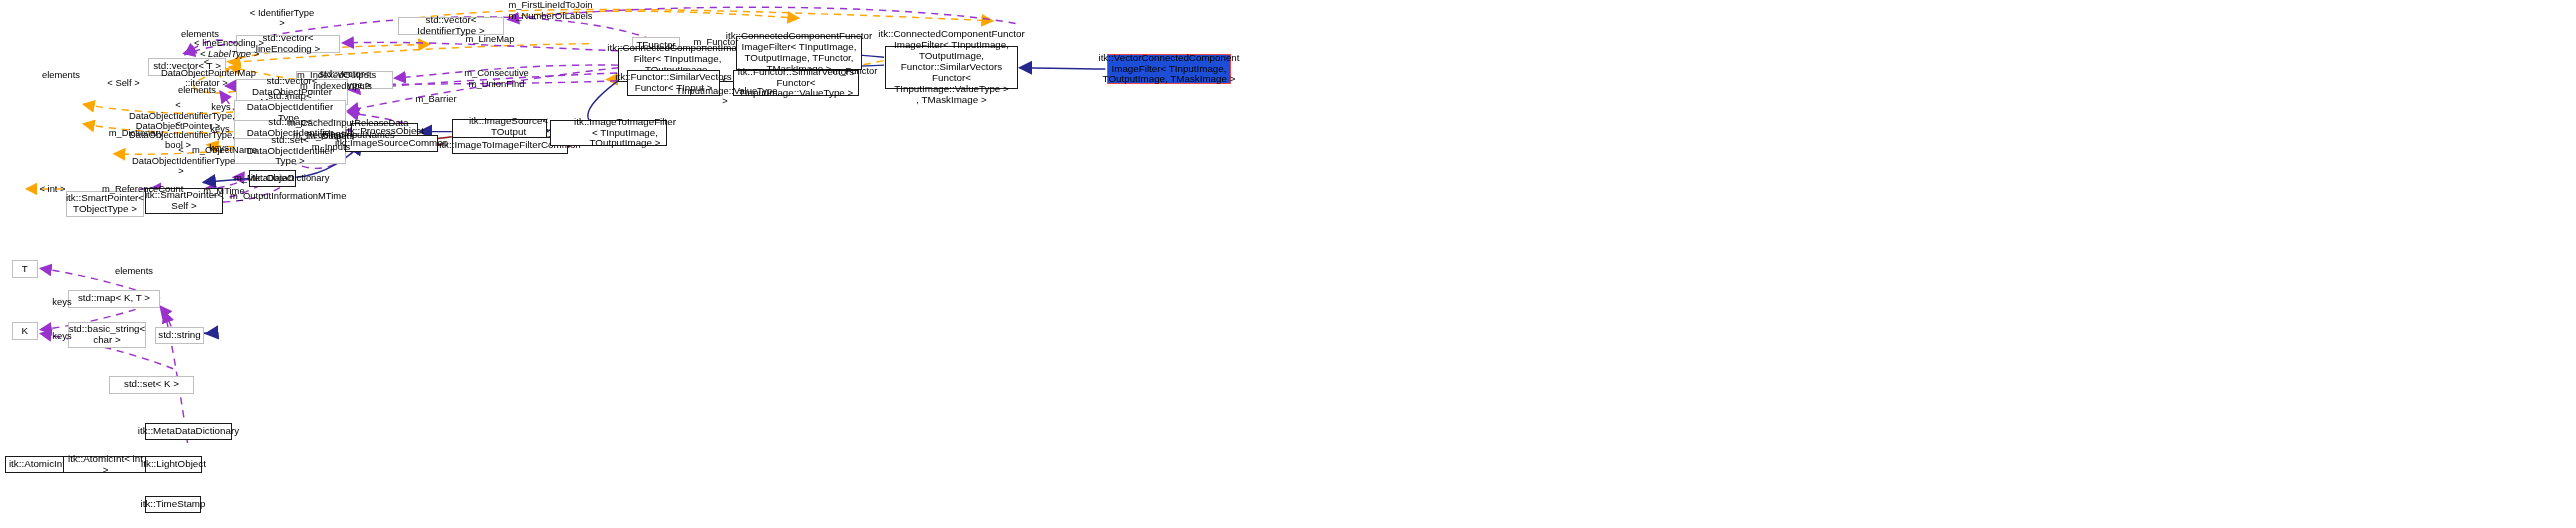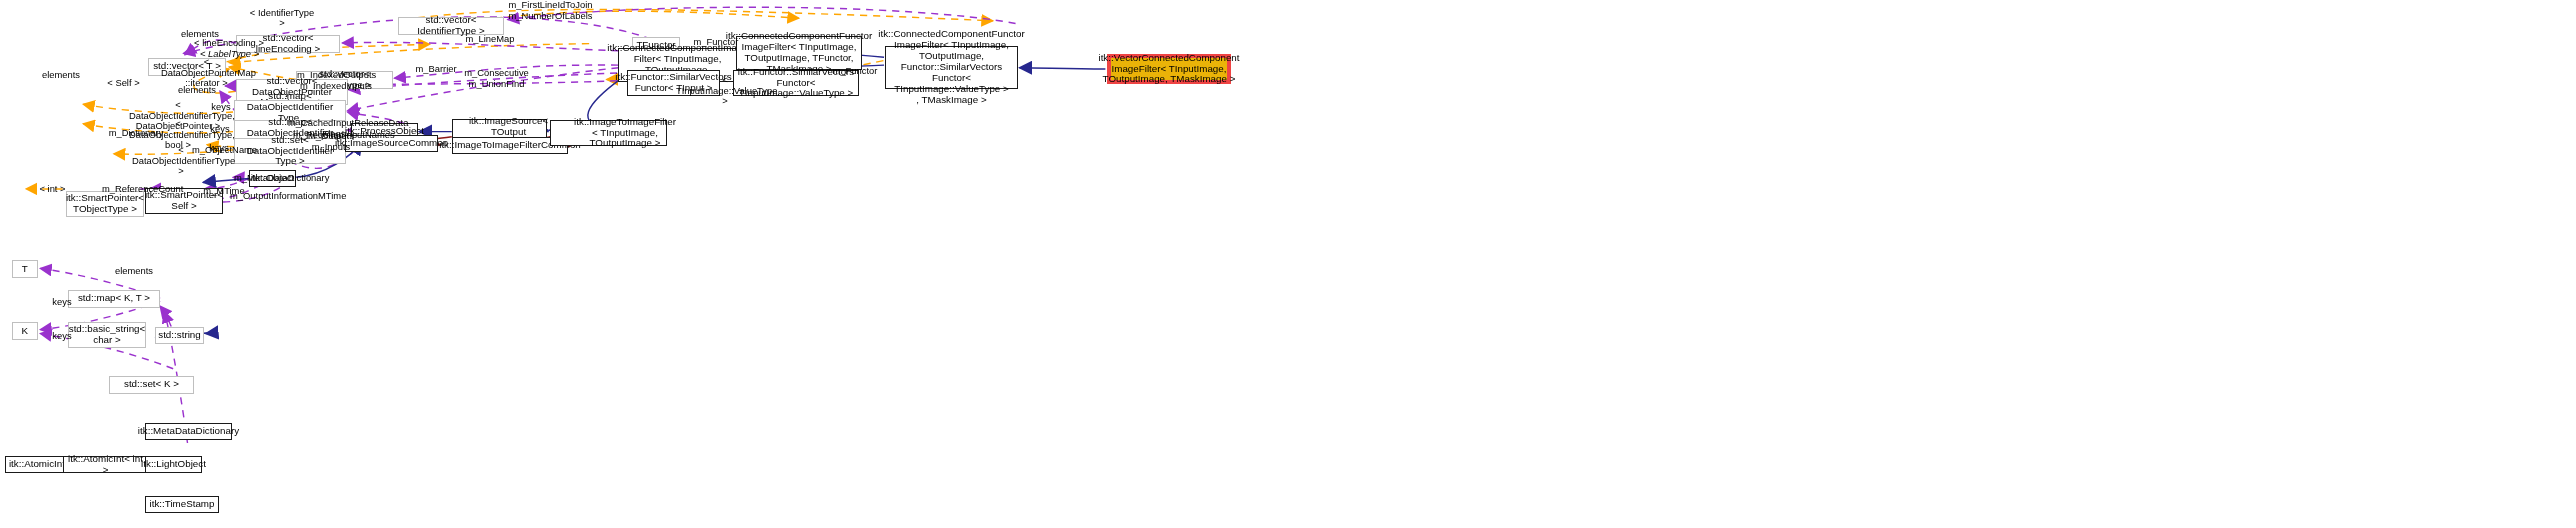--- a/index.html
+++ b/index.html
@@ -24,21 +24,21 @@
     font-size:9.8px;
     line-height:1.12;
     white-space:pre-line;
     padding:0.7px 2px;
   }
   
   .node.tmpl{ border:0.7px solid #bfbfbf; }
   
   .node.cls{ border:1px solid #1a1a1a; }
   
-  .node.focal{ border:4px solid #ef4444; background:#eab308; }
+  .node.focal{ border:1px solid #ef4444; background:#1d4ed8; }
   .elabel{
     position:absolute;
     font-size:9.4px;
     color:#000000;
     line-height:1.12;
     white-space:pre-line;
     text-align:center;
     background:transparent;
   }
 </style>
@@ -134,21 +134,21 @@
   <div class="node tmpl" style="left:66px;top:191px;width:78px;height:26px;">itk::SmartPointer&lt;
 TObjectType &gt;</div>
   <div class="node tmpl" style="left:68px;top:290px;width:92px;height:17.6px;">std::map&lt; K, T &gt;</div>
   <div class="node tmpl" style="left:68px;top:322px;width:78px;height:26px;">std::basic_string&lt;
 char &gt;</div>
   <div class="node cls" style="left:63px;top:456px;width:85px;height:17px;">itk::AtomicInt&lt; int &gt;</div>
   <div class="node tmpl" style="left:109px;top:376px;width:85px;height:17.6px;">std::set&lt; K &gt;</div>
 
   <div class="node cls" style="left:145px;top:423px;width:87px;height:17px;">itk::MetaDataDictionary</div>
   <div class="node cls" style="left:145px;top:456px;width:57px;height:17px;">itk::LightObject</div>
-  <div class="node cls" style="left:145px;top:496px;width:74px;height:17px;">itk::TimeStamp</div>
+  <div class="node cls" style="left:145px;top:496px;width:56px;height:17px;">itk::TimeStamp</div>
 
   <div class="node tmpl" style="left:148px;top:58px;width:78px;height:17.6px;">std::vector&lt; T &gt;</div>
   <div class="node cls" style="left:145px;top:188px;width:78px;height:26px;">itk::SmartPointer&lt;
 Self &gt;</div>
   <div class="node tmpl" style="left:155px;top:327px;width:49px;height:17px;">std::string</div>
   <div class="node cls" style="left:249px;top:170px;width:47px;height:17px;">itk::Object</div>
 
   <div class="node tmpl" style="left:236px;top:35px;width:104px;height:17.6px;">std::vector&lt; lineEncoding &gt;</div>
   <div class="node tmpl" style="left:296px;top:71px;width:97px;height:17.6px;">std::vector&lt; LabelType &gt;</div>
   <div class="node tmpl" style="left:236px;top:79px;width:112px;height:26px;">std::vector&lt; DataObjectPointer
@@ -210,21 +210,21 @@
   <div class="elabel" style="left:129px;top:100px;width:98px;">&lt; DataObjectIdentifierType,
 DataObjectPointer &gt;</div>
   <div class="elabel" style="left:129px;top:119px;width:98px;">&lt; DataObjectIdentifierType,
 bool &gt;</div>
   <div class="elabel" style="left:132px;top:145px;width:98px;">&lt; DataObjectIdentifierType &gt;</div>
   <div class="elabel" style="left:192px;top:145px;width:65px;">m_ObjectName</div>
   <div class="elabel" style="left:105px;top:128px;width:62px;">m_Dictionary</div>
 
   <div class="elabel" style="left:297px;top:70px;width:78px;">m_IndexedOutputs
 m_IndexedInputs</div>
-  <div class="elabel" style="left:410px;top:64px;width:52px;text-align:center;">m_Barrier</div>
+  <div class="elabel" style="left:410px;top:94px;width:52px;text-align:center;">m_Barrier</div>
   <div class="elabel" style="left:301px;top:103px;width:60px;margin-top:28px;">m_Outputs
 m_Inputs</div>
   <div class="elabel" style="left:288px;top:118px;width:92px;">m_CachedInputReleaseData
 Flags</div>
   <div class="elabel" style="left:293px;top:130px;width:86px;">m_RequiredInputNames</div>
 
   <div class="elabel" style="left:234px;top:173px;width:85px;">m_MetaDataDictionary</div>
   <div class="elabel" style="left:102px;top:184px;width:77px;">m_ReferenceCount</div>
   <div class="elabel" style="left:36px;top:184px;width:33px;">&lt; int &gt;</div>
   <div class="elabel" style="left:201px;top:186px;width:46px;">m_MTime</div>

